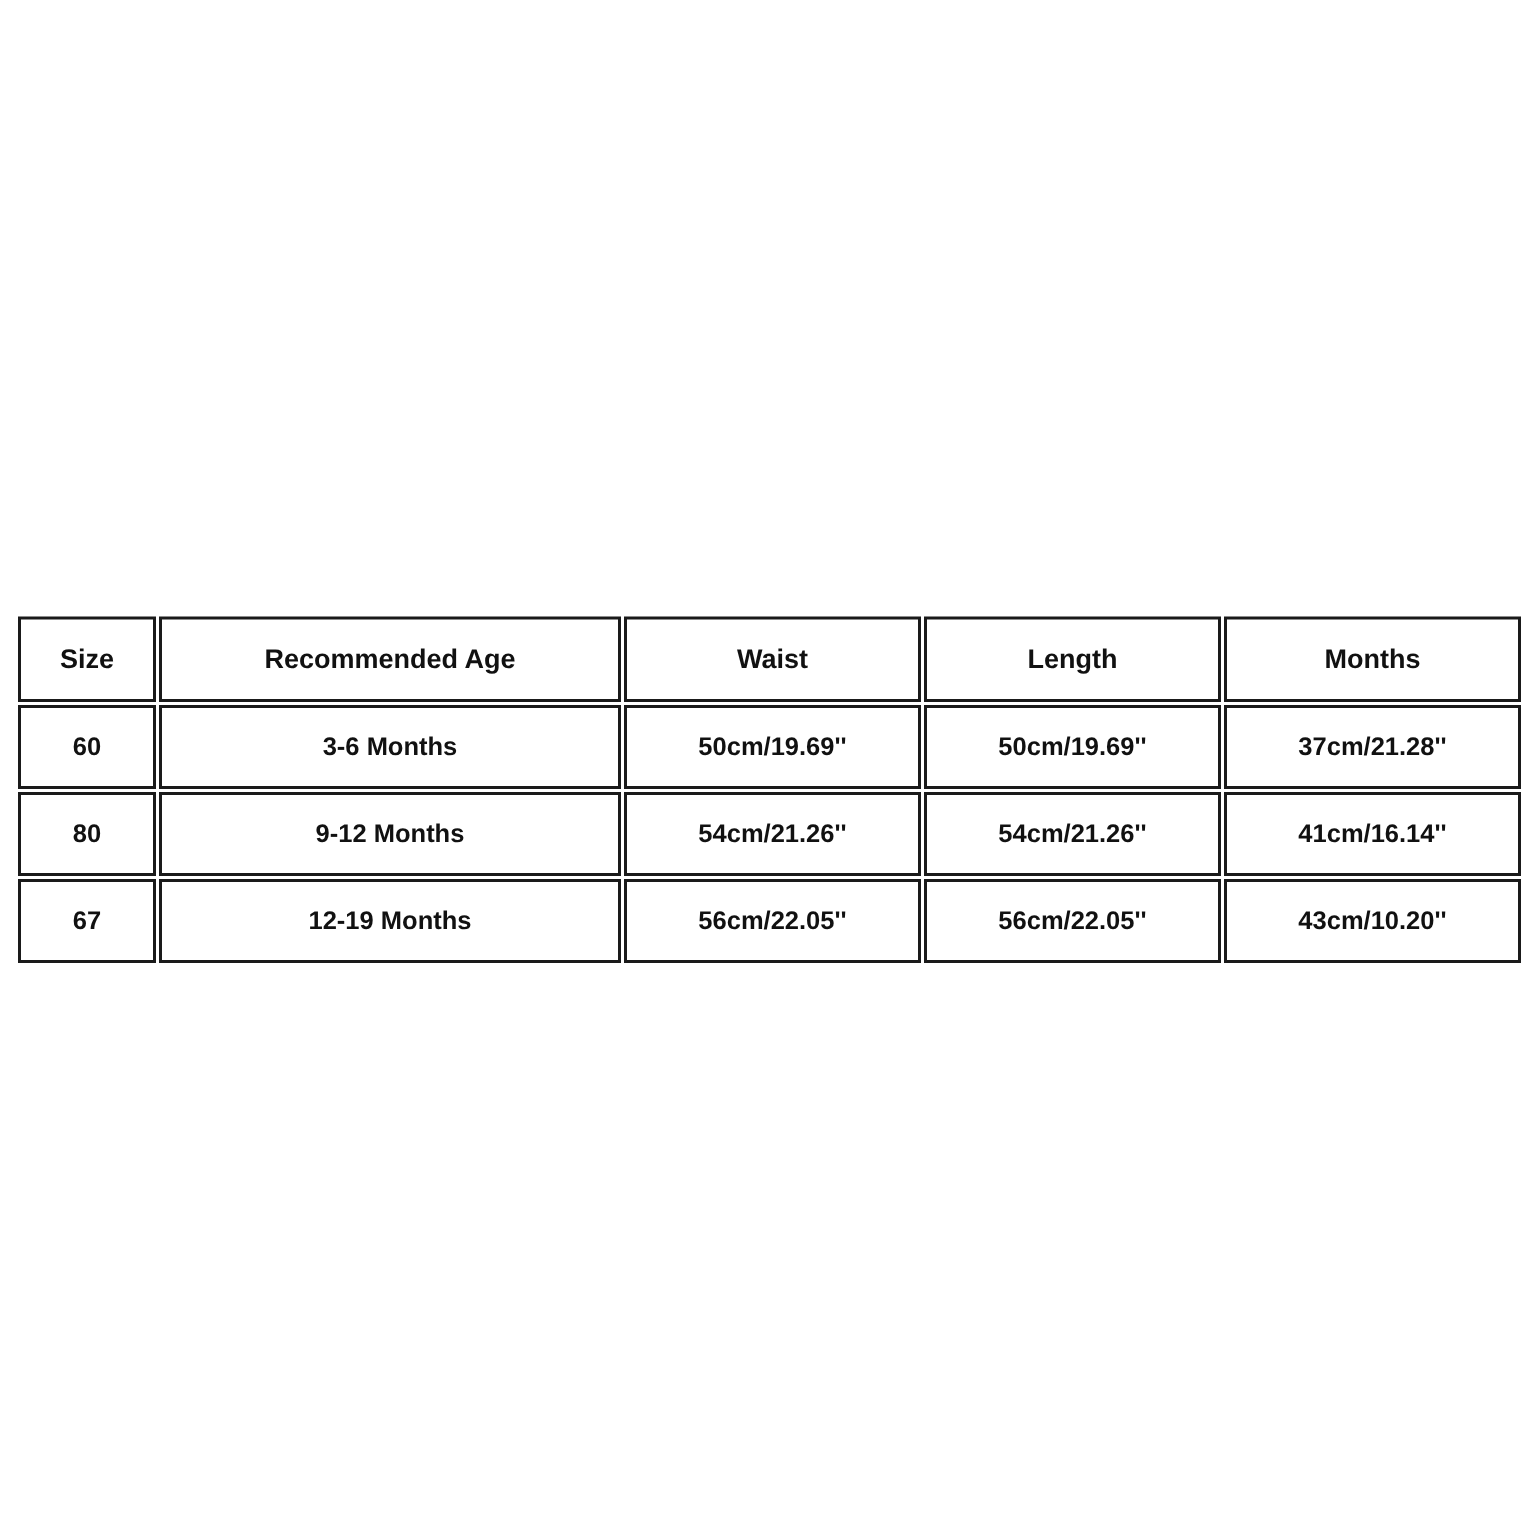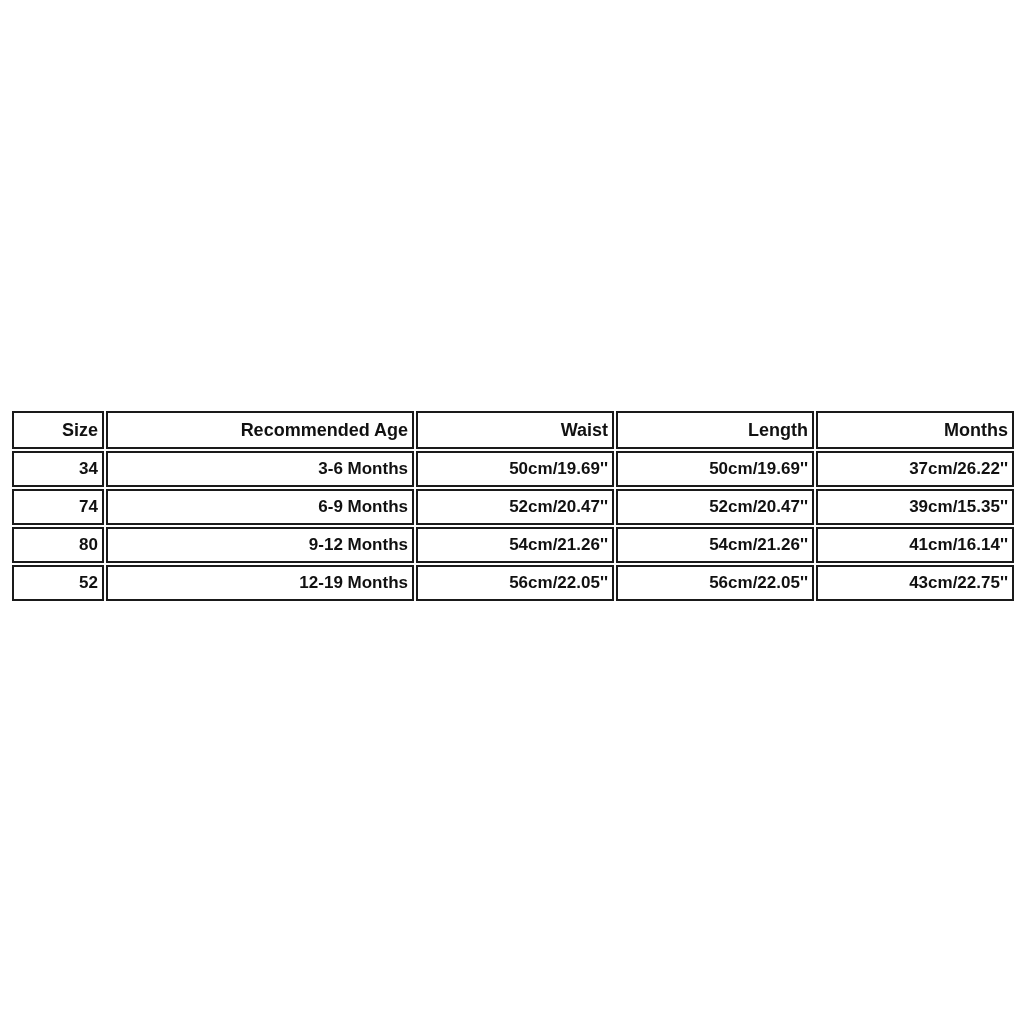--- a/index.html
+++ b/index.html
@@ -22,27 +22,27 @@
   }
   table.size-chart {
     border-collapse: separate;
     border-spacing: 2px;
     width: 100%;
     table-layout: fixed;
   }
   table.size-chart td,
   table.size-chart th {
     border: 2px solid #1a1a1a;
-    text-align: right;
+    text-align: center;
     vertical-align: middle;
     font-weight: bold;
     color: #111111;
     font-size: 17px;
     height: 36px;
-    padding: 6px 4px;
+    padding: 16px 4px;
     background: #ffffff;
     box-sizing: border-box;
   }
   table.size-chart thead th {
     font-size: 18px;
     height: 38px;
   }
   col.col-size { width: 92px; }
   col.col-age { width: 308px; }
   col.col-bust { width: 198px; }
@@ -65,42 +65,35 @@
       <tr>
         <th>Size</th>
         <th>Recommended Age</th>
         <th>Waist</th>
         <th>Length</th>
         <th>Months</th>
       </tr>
     </thead>
     <tbody>
       <tr>
-        <td>34</td>
+        <td>60</td>
         <td>3-6 Months</td>
         <td>50cm/19.69''</td>
         <td>50cm/19.69''</td>
-        <td>37cm/26.22''</td>
-      </tr>
-      <tr>
-        <td>74</td>
-        <td>6-9 Months</td>
-        <td>52cm/20.47''</td>
-        <td>52cm/20.47''</td>
-        <td>39cm/15.35''</td>
+        <td>37cm/21.28''</td>
       </tr>
       <tr>
         <td>80</td>
         <td>9-12 Months</td>
         <td>54cm/21.26''</td>
         <td>54cm/21.26''</td>
         <td>41cm/16.14''</td>
       </tr>
       <tr>
-        <td>52</td>
+        <td>67</td>
         <td>12-19 Months</td>
         <td>56cm/22.05''</td>
         <td>56cm/22.05''</td>
-        <td>43cm/22.75''</td>
+        <td>43cm/10.20''</td>
       </tr>
     </tbody>
   </table>
 </div>
 
 </body></html>

